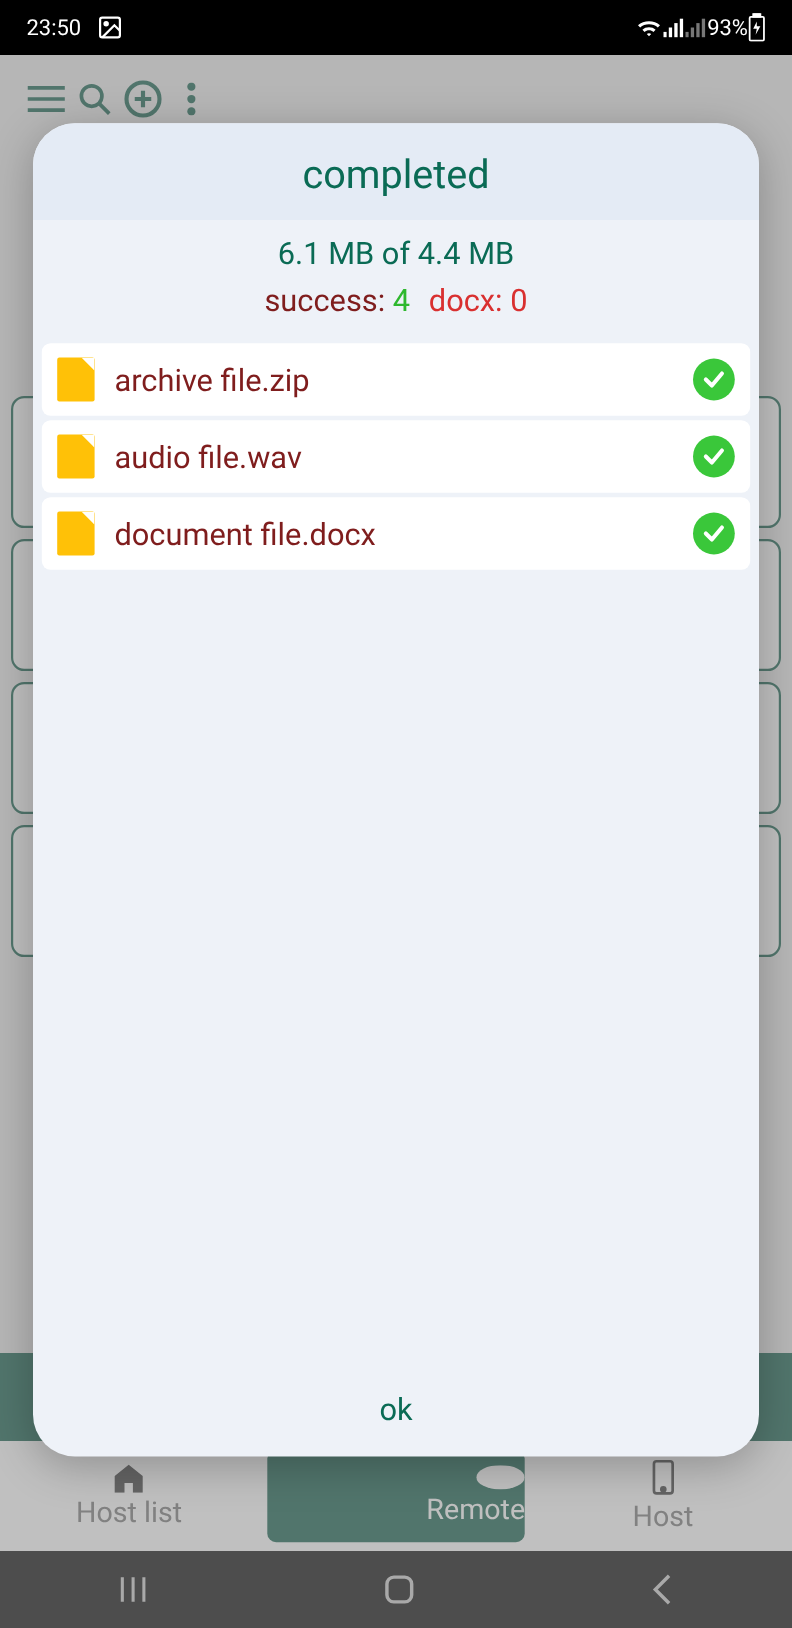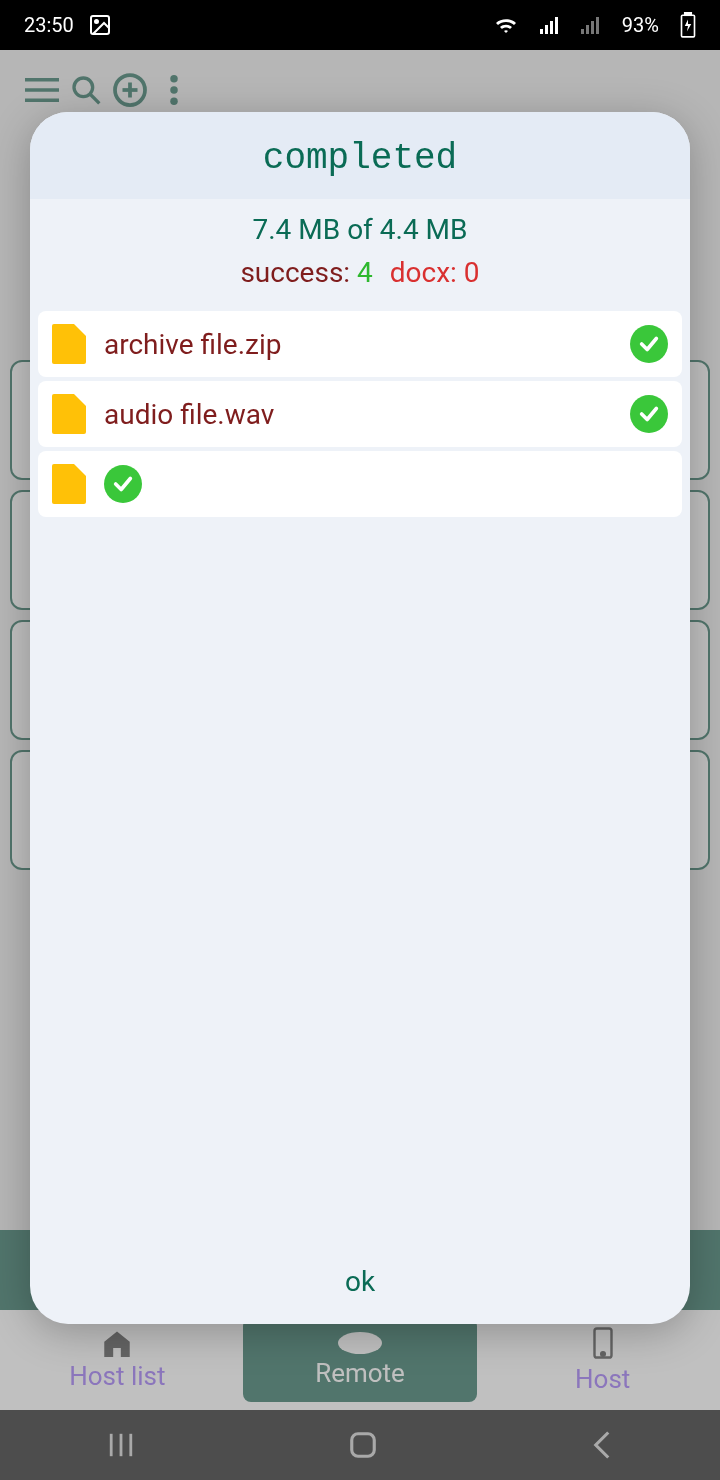--- a/index.html
+++ b/index.html
@@ -2,41 +2,41 @@
 <html><head>
 <meta charset="utf-8">
 <style>
 * { margin: 0; padding: 0; box-sizing: border-box; font-family: -apple-system, Roboto, sans-serif; }
 html, body { width: 720px; height: 1480px; overflow: hidden; }
 body { background: #b8b8b8; position: relative; }
 
 
 .status-bar { height: 50px; background: #000; display: flex; align-items: center; justify-content: space-between; padding: 0 24px; color: #fff; font-size: 20px; }
 .status-left { display: flex; align-items: center; gap: 14px; }
-.status-right { display: flex; align-items: center; gap: 21px; }
+.status-right { display: flex; align-items: center; gap: 0; }
 
 
 .bg-app { position: absolute; top: 50px; left: 0; right: 0; bottom: 0; background: #e8e8e8; }
 .bg-overlay { position: absolute; top: 50px; left: 0; right: 0; bottom: 0; background: rgba(140,140,140,0.55); }
 .app-header { height: 80px; display: flex; align-items: center; padding: 0 20px; color: #0a5a45; }
 .app-header .title { flex: 1; text-align: center; font-size: 34px; color: #0a5a45; }
 .header-icon { width: 44px; height: 44px; display: flex; align-items: center; justify-content: center; }
 
 .bg-list { padding: 0 10px; }
 .bg-item { height: 120px; border: 2px solid #0a5a45; border-radius: 12px; margin-bottom: 10px; background: #fff; }
 
 .bottom-band { position: absolute; bottom: 130px; left: 0; right: 0; height: 120px; background: #0a5a45; }
 .bottom-nav { position: absolute; bottom: 70px; left: 0; right: 0; height: 100px; display: flex; background: #fff; }
-.nav-item { flex: 1; display: flex; flex-direction: column; align-items: center; justify-content: center; gap: 4px; color: #8b5cf6; font-size: 26px; }
-.nav-item.active { background: #0a5a45; color: #fff; border-radius: 8px; margin: 8px; }
+.nav-item { flex: 1; display: flex; flex-direction: column; align-items: center; justify-content: center; gap: 4px; color: #737373; font-size: 26px; }
+.nav-item.active { background: #0a5a45; color: #fff; border-radius: 8px; margin: 8px; align-items: flex-end; }
 .sys-nav { position: absolute; bottom: 0; left: 0; right: 0; height: 70px; background: #000; display: flex; align-items: center; justify-content: space-around; color: #ccc; }
 
 
 .dialog { position: absolute; top: 112px; left: 30px; right: 30px; bottom: 156px; background: #eef2f8; border-radius: 38px; overflow: hidden; display: flex; flex-direction: column; box-shadow: 0 8px 40px rgba(0,0,0,0.25); }
-.dialog-title { text-align: center; font-size: 36px; color: #0a6b55; padding: 26px 0 20px; font-weight: 400; background: #e4ebf5; font-family: Liberation Mono, monospace; }
+.dialog-title { text-align: center; font-size: 36px; color: #0a6b55; padding: 26px 0 20px; font-weight: 400; background: #e4ebf5; }
 .dialog-status { text-align: center; padding: 14px 0 4px; font-size: 28px; color: #0a6b55; }
 .dialog-counts { text-align: center; padding: 6px 0 14px; font-size: 28px; }
 .success-label { color: #7f1d1d; }
 .success-val { color: #2eb82e; }
 .error-label { color: #d93030; margin-left: 10px; }
 .error-val { color: #d93030; }
 
 .file-list { flex: 1; padding: 4px 8px; overflow: auto; }
 .file-row { background: #fff; border-radius: 8px; margin: 4px 0; height: 66px; display: flex; align-items: center; padding: 0 14px; gap: 18px; }
 .file-icon { width: 34px; height: 40px; background: #ffc107; border-radius: 2px; position: relative; }
@@ -171,21 +171,21 @@
           <path d="M13 2L3 12l10 10"></path>
         </svg>
       </span>
   </div>
 </div>
 
 <div class="bg-overlay"></div>
 
 <div class="dialog">
   <div class="dialog-title">completed</div>
-  <div class="dialog-status">7.4 MB of 4.4 MB</div>
+  <div class="dialog-status">6.1 MB of 4.4 MB</div>
   <div class="dialog-counts">
     <span class="success-label">success: </span>
     <span class="success-val">4</span>
     <span class="error-label">docx: </span>
     <span class="error-val">0</span>
   </div>
   <div class="file-list" id="file-list">
       <div class="file-row">
         <div class="file-icon"></div>
         <div class="file-name">archive file.zip</div>
@@ -199,20 +199,21 @@
         <div class="file-icon"></div>
         <div class="file-name">audio file.wav</div>
         <div class="check-badge">
           <svg width="22" height="22" viewBox="0 0 24 24" fill="none" stroke="#fff" stroke-width="4" stroke-linecap="round" stroke-linejoin="round">
             <polyline points="4 12 10 18 20 6"></polyline>
           </svg>
         </div>
       </div>
       <div class="file-row">
         <div class="file-icon"></div>
+        <div class="file-name">document file.docx</div>
         <div class="check-badge">
           <svg width="22" height="22" viewBox="0 0 24 24" fill="none" stroke="#fff" stroke-width="4" stroke-linecap="round" stroke-linejoin="round">
             <polyline points="4 12 10 18 20 6"></polyline>
           </svg>
         </div>
       </div>
     </div>
   <div class="dialog-action">ok</div>
 </div>
 

